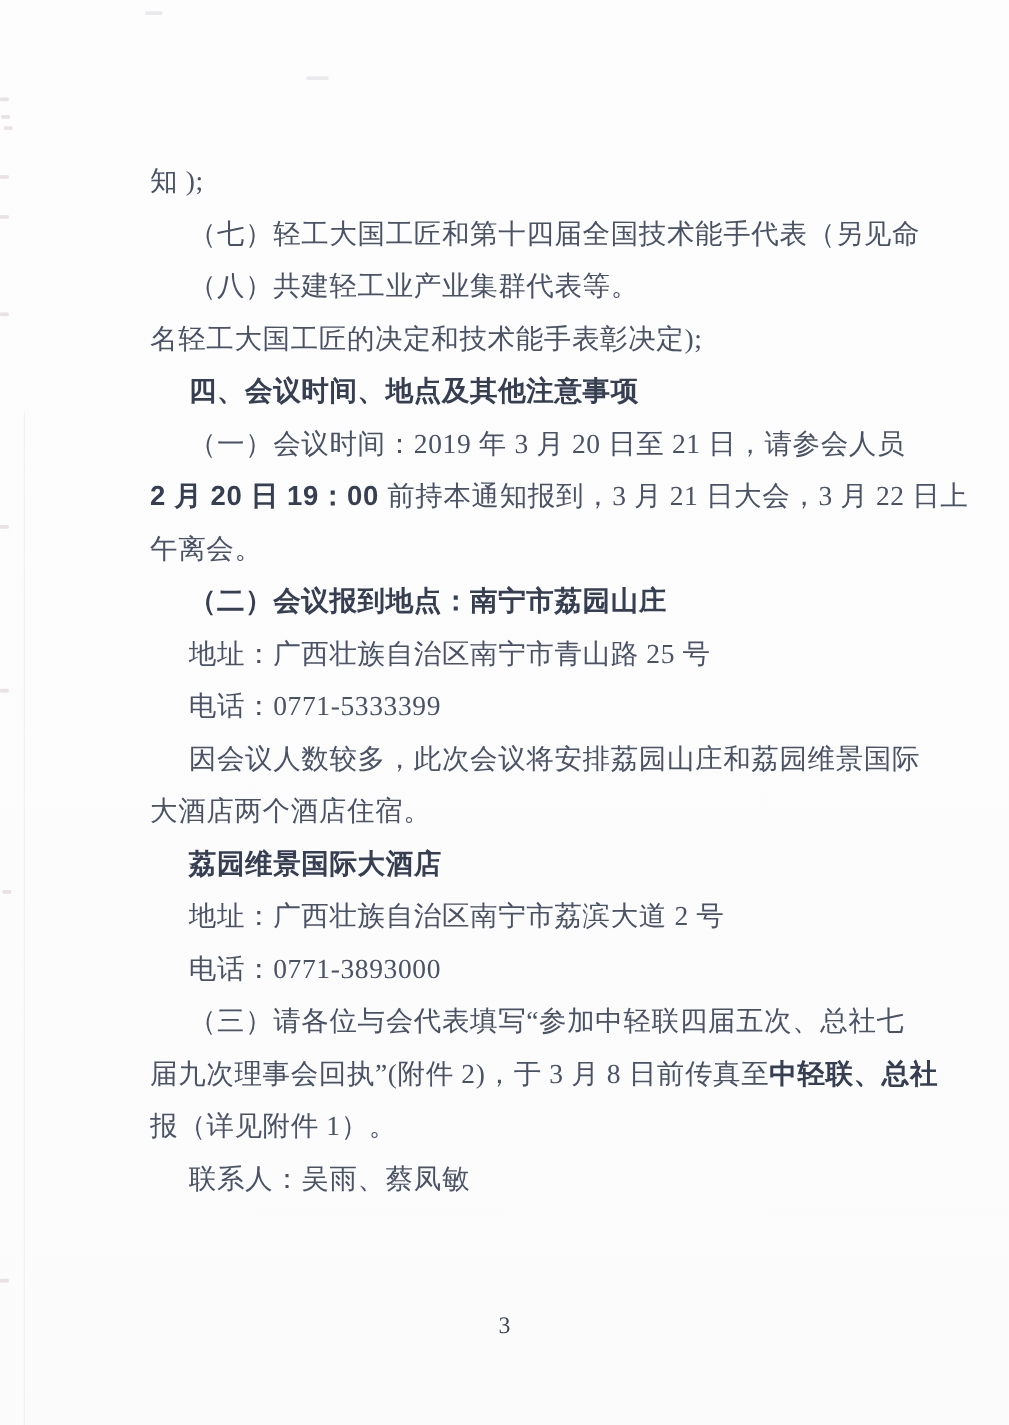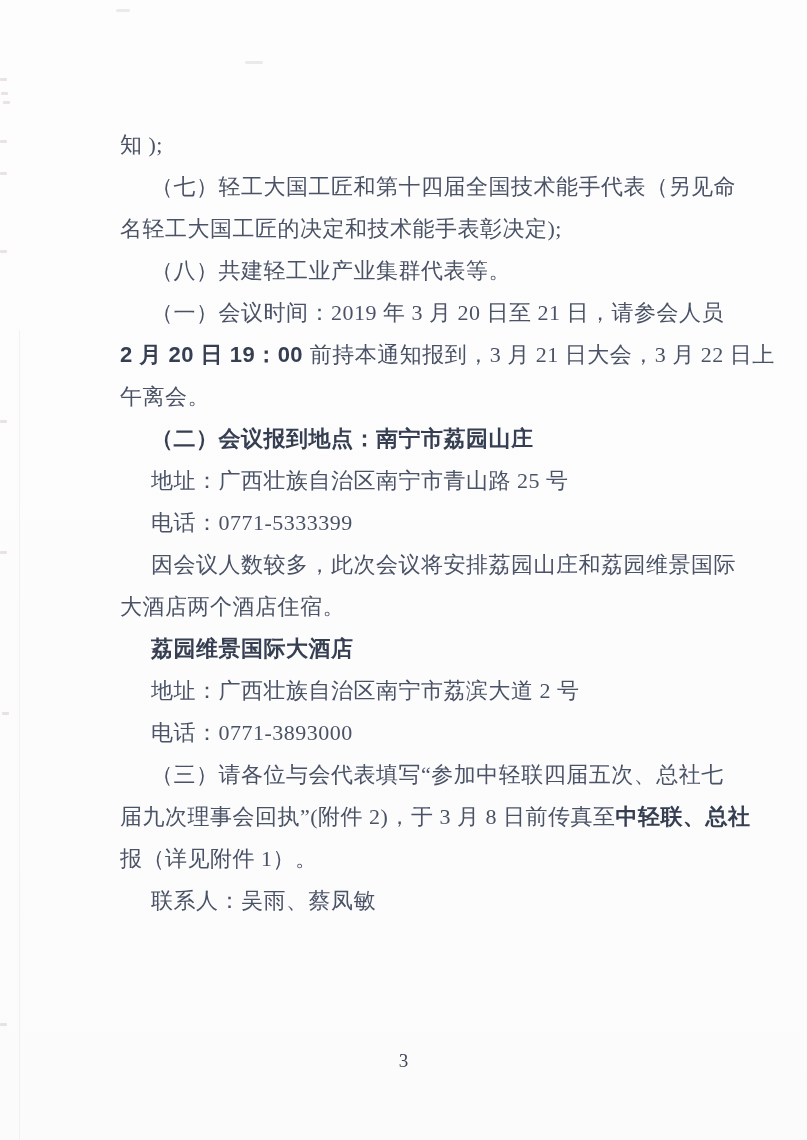--- a/index.html
+++ b/index.html
@@ -92,22 +92,23 @@
   <div class="artifact tick" style="left:0px; top:250px;"></div>
   <div class="artifact tick" style="left:0px; top:420px;"></div>
   <div class="artifact tick" style="left:0px; top:551px;"></div>
   <div class="artifact tick" style="left:2px; top:712px;"></div>
   <div class="artifact tick" style="left:0px; top:1023px;"></div>
   <div class="artifact edge-line"></div>
 
   <div class="doc-body">
       <div class="line"><span class="seg-regular">知 );</span></div>
       <div class="line indent"><span class="seg-regular">（七）轻工大国工匠和第十四届全国技术能手代表（另见命</span></div>
+      <div class="line indent"><span class="seg-regular">（八）共建轻工业产业集群代表等。</span></div>
       <div class="line"><span class="seg-regular">名轻工大国工匠的决定和技术能手表彰决定);</span></div>
-      <div class="line indent"><span class="seg-regular">（八）共建轻工业产业集群代表等。</span></div>
+      <div class="line indent"><span class="seg-bold">四、会议时间、地点及其他注意事项</span></div>
       <div class="line indent"><span class="seg-regular">（一）会议时间：2019 年 3 月 20 日至 21 日，请参会人员</span></div>
       <div class="line"><span class="seg-bold">2 月 20 日 19：00 </span><span class="seg-regular">前持本通知报到，3 月 21 日大会，3 月 22 日上</span></div>
       <div class="line"><span class="seg-regular">午离会。</span></div>
       <div class="line indent"><span class="seg-bold">（二）会议报到地点：南宁市荔园山庄</span></div>
       <div class="line indent"><span class="seg-regular">地址：广西壮族自治区南宁市青山路 25 号</span></div>
       <div class="line indent"><span class="seg-regular">电话：0771-5333399</span></div>
       <div class="line indent"><span class="seg-regular">因会议人数较多，此次会议将安排荔园山庄和荔园维景国际</span></div>
       <div class="line"><span class="seg-regular">大酒店两个酒店住宿。</span></div>
       <div class="line indent"><span class="seg-bold">荔园维景国际大酒店</span></div>
       <div class="line indent"><span class="seg-regular">地址：广西壮族自治区南宁市荔滨大道 2 号</span></div>

